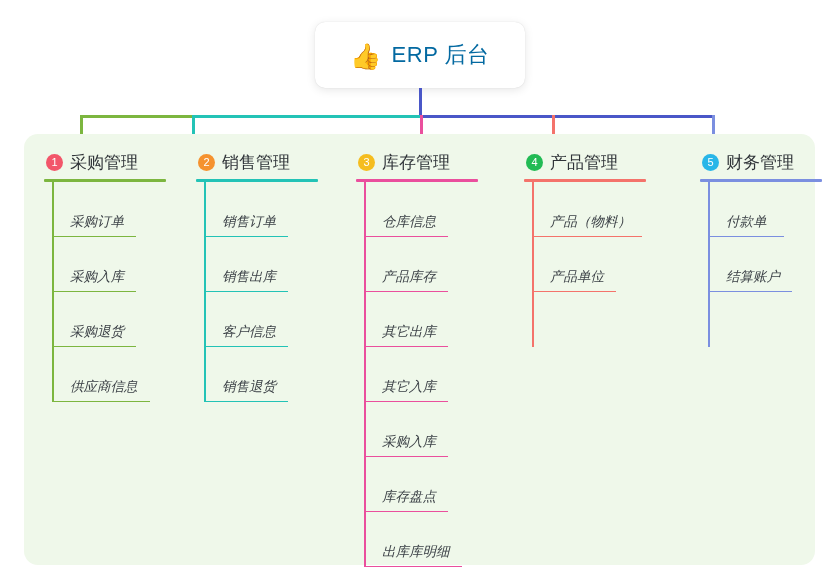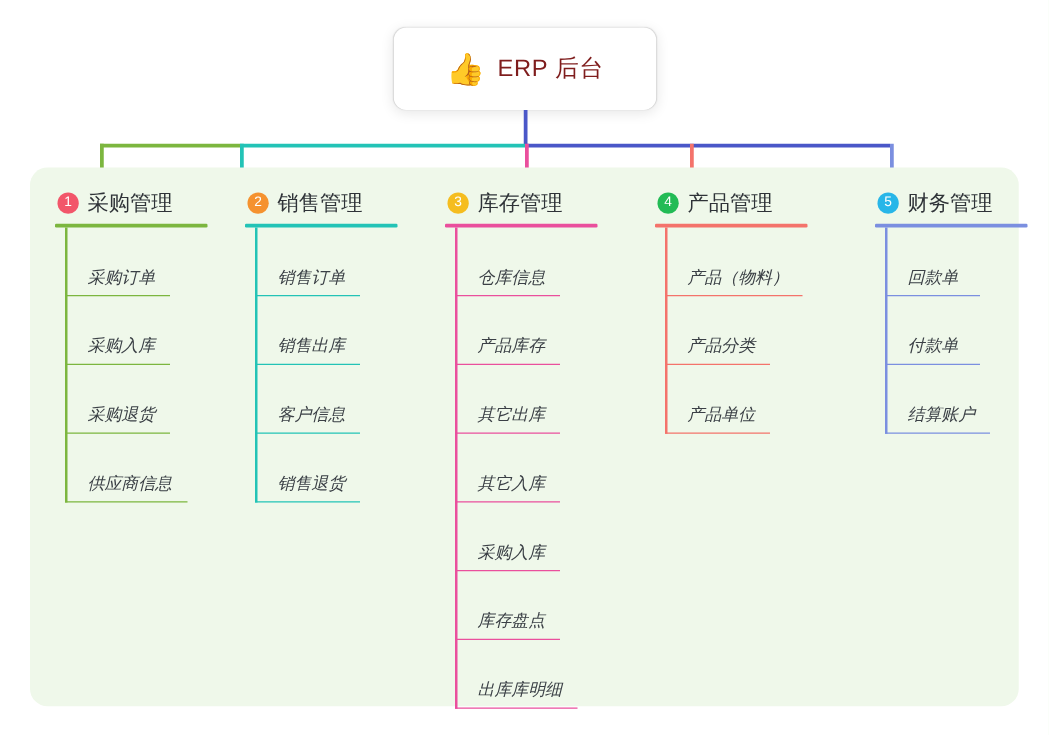--- a/index.html
+++ b/index.html
@@ -37,22 +37,22 @@
     gap: 10px;
     box-sizing: border-box;
   }
   .title-emoji {
     font-size: 25px;
     line-height: 1;
     display: inline-block;
     transform: translateY(1px);
   }
   .title-text {
-    font-size: 19px;
-    color: #7f1d1d;
+    font-size: 22px;
+    color: #0369a1;
     letter-spacing: 0.5px;
     white-space: nowrap;
   }
 
   
   .conn {
     position: absolute;
   }
 
   
@@ -254,42 +254,34 @@
             <span class="col-title">产品管理</span>
             <div class="head-rule" style="width: 122px; background: rgb(244, 115, 107);"></div>
           </div>
           <div class="col-body" style="height: 196px;">
             <div class="spine" style="height: 165px; background: rgb(244, 115, 107);"></div>
             <div class="item">
               <span class="item-label">产品（物料）</span>
               <div class="item-rule" style="width: 110px; background: rgb(244, 115, 107);"></div>
             </div>
             <div class="item">
-              <span class="item-label">产品分类</span>
-              <div class="item-rule" style="width: 84px; background: rgb(244, 115, 107);"></div>
-            </div>
-            <div class="item">
               <span class="item-label">产品单位</span>
               <div class="item-rule" style="width: 84px; background: rgb(244, 115, 107);"></div>
             </div>
           </div>
         </div>
         <div class="col" style="left: 676px; top: 8px;">
           <div class="col-head">
             <span class="badge" style="background: rgb(40, 182, 232);">5</span>
             <span class="col-title">财务管理</span>
             <div class="head-rule" style="width: 122px; background: rgb(123, 143, 224);"></div>
           </div>
           <div class="col-body" style="height: 165px;">
             <div class="spine" style="height: 165px; background: rgb(123, 143, 224);"></div>
             <div class="item">
-              <span class="item-label">回款单</span>
-              <div class="item-rule" style="width: 76px; background: rgb(123, 143, 224);"></div>
-            </div>
-            <div class="item">
               <span class="item-label">付款单</span>
               <div class="item-rule" style="width: 76px; background: rgb(123, 143, 224);"></div>
             </div>
             <div class="item">
               <span class="item-label">结算账户</span>
               <div class="item-rule" style="width: 84px; background: rgb(123, 143, 224);"></div>
             </div>
           </div>
         </div>
       </div>

